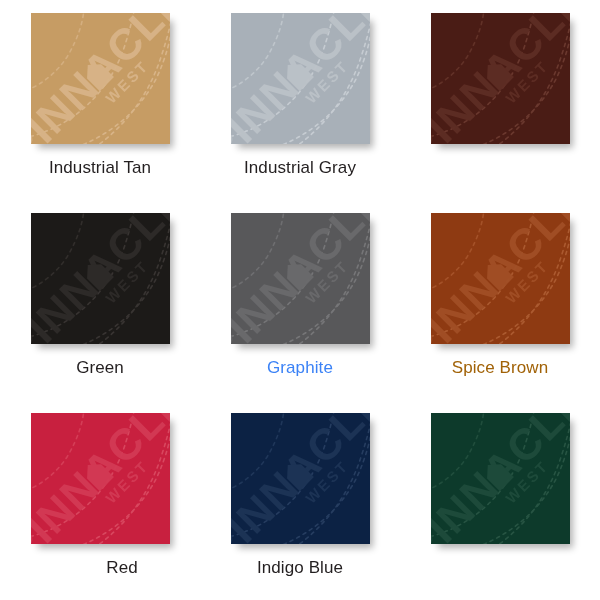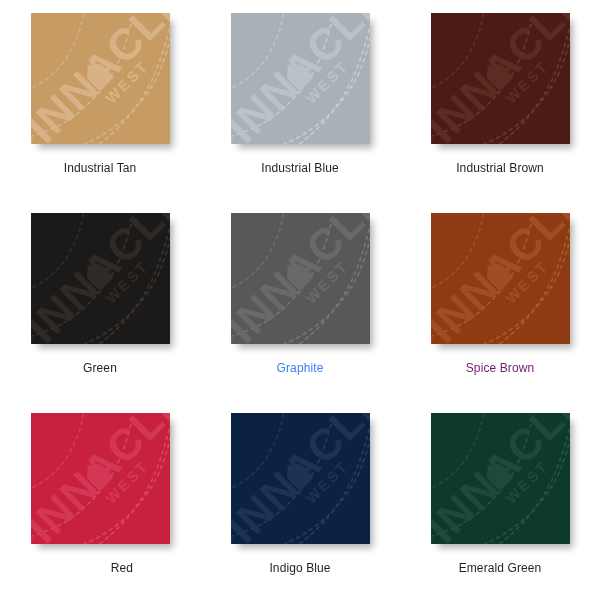--- a/index.html
+++ b/index.html
@@ -50,21 +50,21 @@
     position: absolute;
     top: 0;
     left: 0;
     width: 139px;
     height: 131px;
     display: block;
   }
 
   .swatch-label {
     margin-top: 16px;
-    font-size: 12px;
+    font-size: 17px;
     line-height: 16px;
     color: #231f20;
     text-align: center;
     white-space: nowrap;
     letter-spacing: 0.1px;
   }
 </style>
 </head>
 <body style="background: rgb(255, 255, 255);">
 
@@ -100,41 +100,40 @@
               <path d="M -48 86 C -16 86 16 74 36 44 C 48 24 52 8 53 -4" opacity="0.75"></path>
             </g>
             <g transform="rotate(-45 69.5 65.5)" fill="#bcc2c8" opacity="0.95">
               <text x="69.5" y="74" text-anchor="middle" font-family="&quot;Liberation Sans&quot;, sans-serif" font-size="44" font-weight="bold" letter-spacing="1">PINNACLE</text>
               <text x="86" y="92" text-anchor="middle" font-family="&quot;Liberation Sans&quot;, sans-serif" font-size="15" font-weight="bold" letter-spacing="2.5">WEST</text>
               <path d="M 60 74 L 60 56 L 70 47 L 80 56 L 80 74 Z"></path>
             </g>
           </svg>
         </div>
       </div>
-      <div class="swatch-label" style="color: rgb(35, 31, 32);">Industrial Blue</div>
+      <div class="swatch-label" style="color: rgb(35, 31, 32);">Industrial Gray</div>
     </div>
     <div class="swatch-cell">
       <div class="chip-shadow-wrap">
         <div class="chip" style="background: rgb(74, 28, 21);">
           <svg class="chip-svg" viewBox="0 0 139 131">
             <g fill="none" stroke="#6a382e" stroke-width="1.6" stroke-dasharray="3.2 4.2" stroke-linecap="round">
               <path d="M -30 128 C 20 126 70 96 92 38 C 100 14 104 -4 105 -16"></path>
               <path d="M -34 168 C 34 164 104 124 130 44 C 140 14 144 -8 145 -24"></path>
               <path d="M 24 140 C 66 132 106 104 126 64 C 136 42 140 24 141 12"></path>
               <path d="M -48 86 C -16 86 16 74 36 44 C 48 24 52 8 53 -4" opacity="0.75"></path>
             </g>
             <g transform="rotate(-45 69.5 65.5)" fill="#5e2d24" opacity="0.95">
               <text x="69.5" y="74" text-anchor="middle" font-family="&quot;Liberation Sans&quot;, sans-serif" font-size="44" font-weight="bold" letter-spacing="1">PINNACLE</text>
               <text x="86" y="92" text-anchor="middle" font-family="&quot;Liberation Sans&quot;, sans-serif" font-size="15" font-weight="bold" letter-spacing="2.5">WEST</text>
               <path d="M 60 74 L 60 56 L 70 47 L 80 56 L 80 74 Z"></path>
             </g>
           </svg>
         </div>
       </div>
-      <div class="swatch-label" style="color: rgb(35, 31, 32);">Industrial Brown</div>
     </div>
     <div class="swatch-cell">
       <div class="chip-shadow-wrap">
         <div class="chip" style="background: rgb(28, 26, 24);">
           <svg class="chip-svg" viewBox="0 0 139 131">
             <g fill="none" stroke="#383432" stroke-width="1.6" stroke-dasharray="3.2 4.2" stroke-linecap="round">
               <path d="M -30 128 C 20 126 70 96 92 38 C 100 14 104 -4 105 -16"></path>
               <path d="M -34 168 C 34 164 104 124 130 44 C 140 14 144 -8 145 -24"></path>
               <path d="M 24 140 C 66 132 106 104 126 64 C 136 42 140 24 141 12"></path>
               <path d="M -48 86 C -16 86 16 74 36 44 C 48 24 52 8 53 -4" opacity="0.75"></path>
@@ -180,21 +179,21 @@
               <path d="M -48 86 C -16 86 16 74 36 44 C 48 24 52 8 53 -4" opacity="0.75"></path>
             </g>
             <g transform="rotate(-45 69.5 65.5)" fill="#a14f26" opacity="0.95">
               <text x="69.5" y="74" text-anchor="middle" font-family="&quot;Liberation Sans&quot;, sans-serif" font-size="44" font-weight="bold" letter-spacing="1">PINNACLE</text>
               <text x="86" y="92" text-anchor="middle" font-family="&quot;Liberation Sans&quot;, sans-serif" font-size="15" font-weight="bold" letter-spacing="2.5">WEST</text>
               <path d="M 60 74 L 60 56 L 70 47 L 80 56 L 80 74 Z"></path>
             </g>
           </svg>
         </div>
       </div>
-      <div class="swatch-label" style="color: #701a75;">Spice Brown</div>
+      <div class="swatch-label" style="color: #a16207;">Spice Brown</div>
     </div>
     <div class="swatch-cell">
       <div class="chip-shadow-wrap">
         <div class="chip" style="background: rgb(200, 32, 63);">
           <svg class="chip-svg" viewBox="0 0 139 131">
             <g fill="none" stroke="#d8475f" stroke-width="1.6" stroke-dasharray="3.2 4.2" stroke-linecap="round">
               <path d="M -30 128 C 20 126 70 96 92 38 C 100 14 104 -4 105 -16"></path>
               <path d="M -34 168 C 34 164 104 124 130 44 C 140 14 144 -8 145 -24"></path>
               <path d="M 24 140 C 66 132 106 104 126 64 C 136 42 140 24 141 12"></path>
               <path d="M -48 86 C -16 86 16 74 36 44 C 48 24 52 8 53 -4" opacity="0.75"></path>
@@ -240,15 +239,14 @@
               <path d="M -48 86 C -16 86 16 74 36 44 C 48 24 52 8 53 -4" opacity="0.75"></path>
             </g>
             <g transform="rotate(-45 69.5 65.5)" fill="#1e4b3b" opacity="0.95">
               <text x="69.5" y="74" text-anchor="middle" font-family="&quot;Liberation Sans&quot;, sans-serif" font-size="44" font-weight="bold" letter-spacing="1">PINNACLE</text>
               <text x="86" y="92" text-anchor="middle" font-family="&quot;Liberation Sans&quot;, sans-serif" font-size="15" font-weight="bold" letter-spacing="2.5">WEST</text>
               <path d="M 60 74 L 60 56 L 70 47 L 80 56 L 80 74 Z"></path>
             </g>
           </svg>
         </div>
       </div>
-      <div class="swatch-label" style="color: rgb(35, 31, 32);">Emerald Green</div>
     </div>
   </div>
 
 </body></html>

